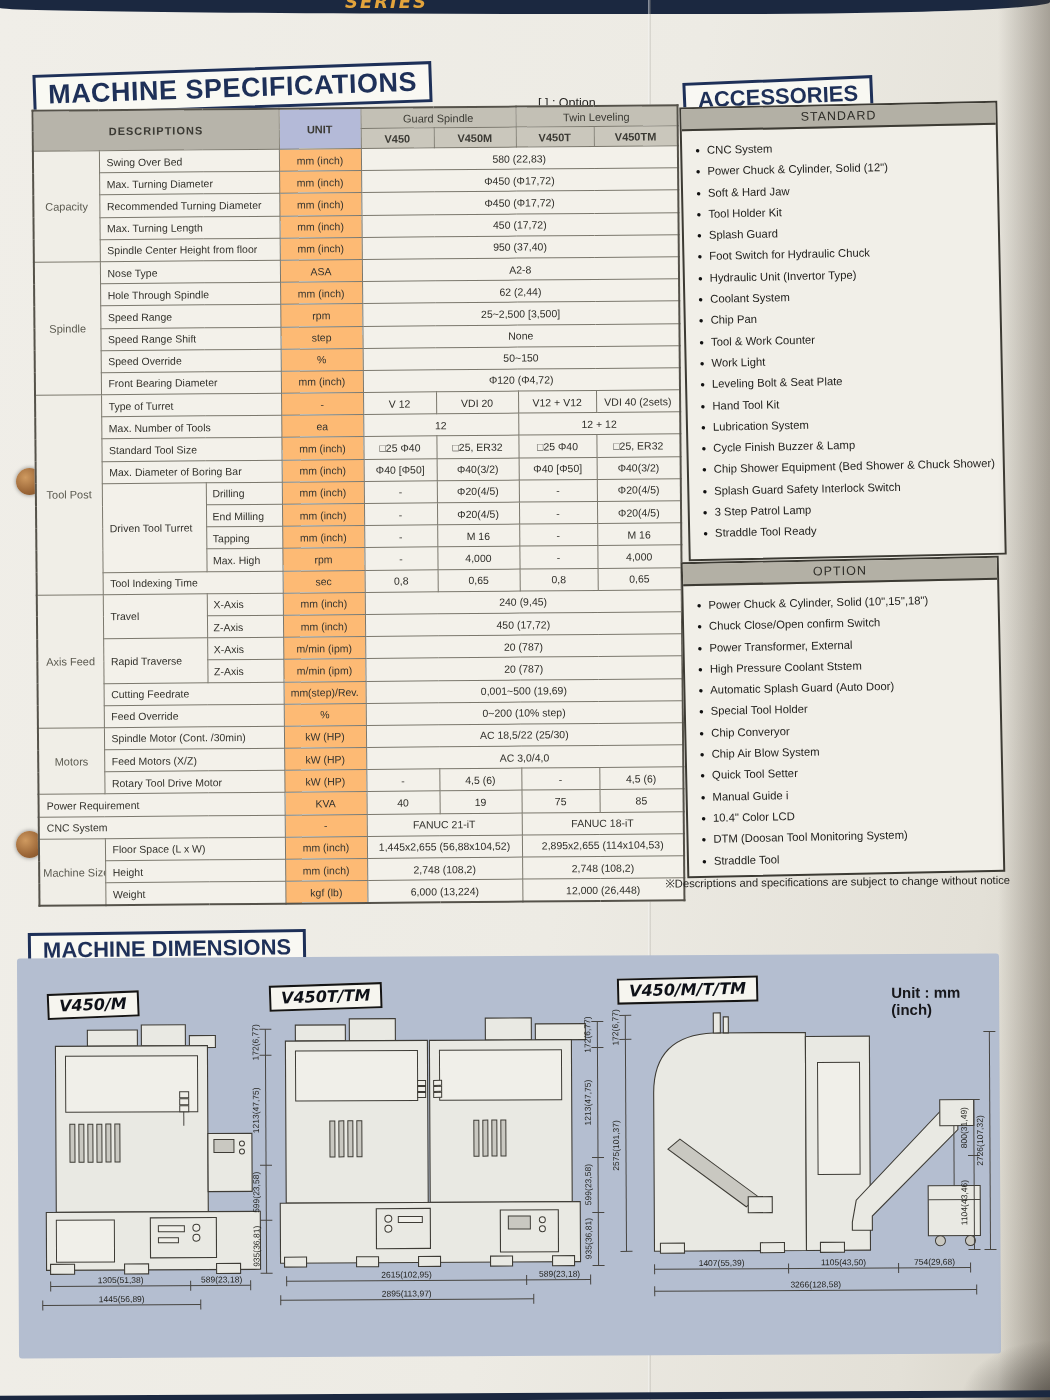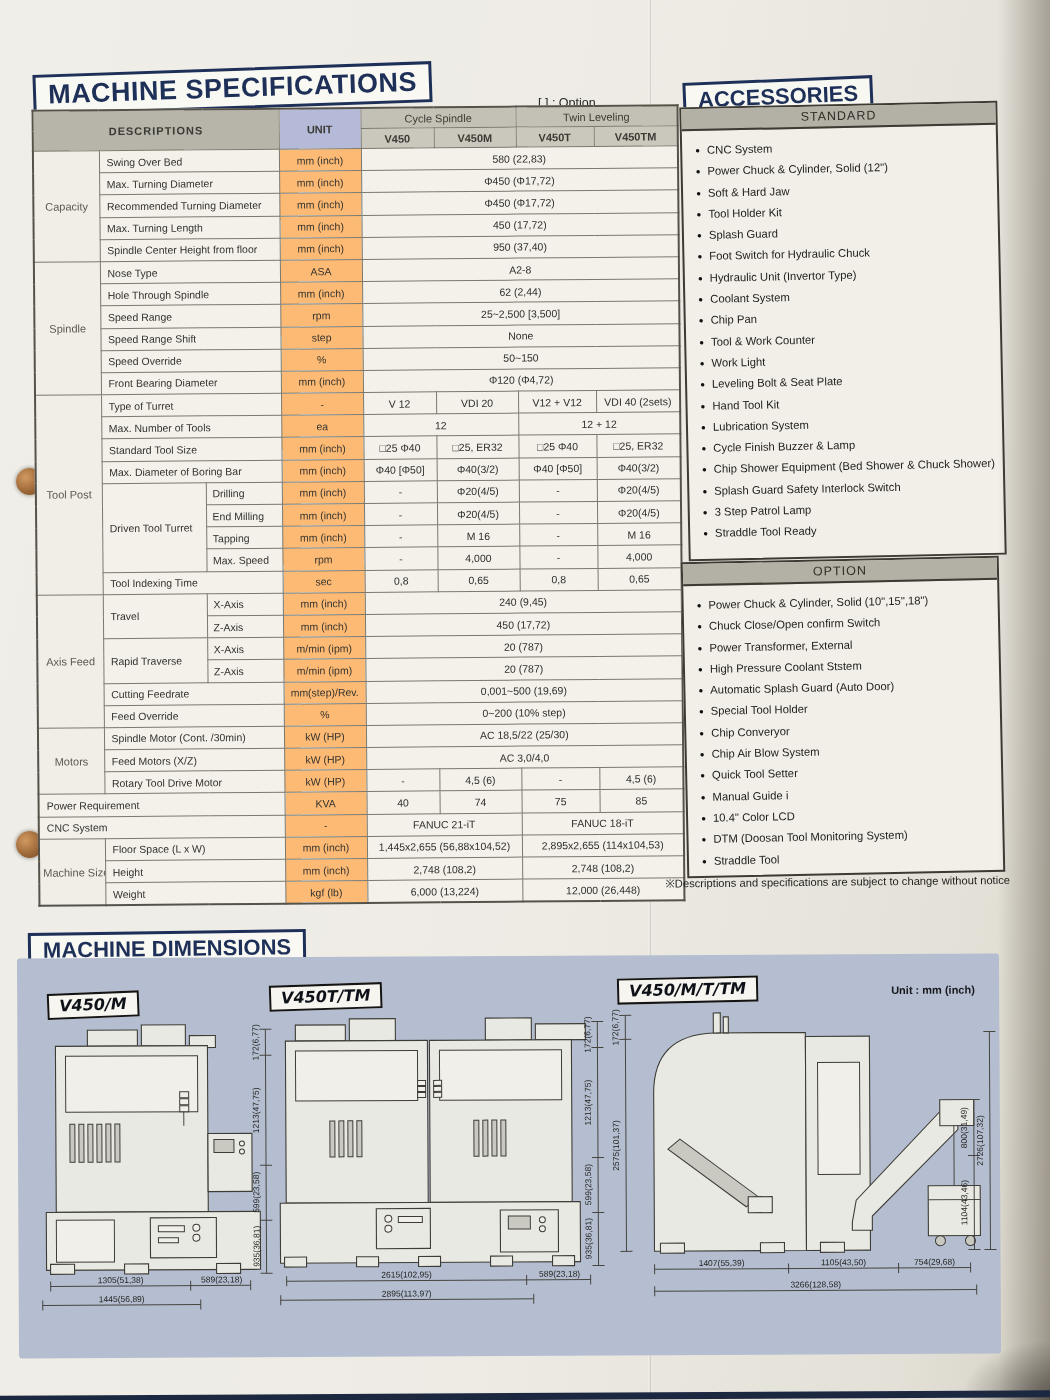--- a/index.html
+++ b/index.html
@@ -61,35 +61,38 @@
   .footnote{position:absolute;left:610px;top:874px;width:400px;font-size:11.2px;color:#1f1e1b;text-align:right;transform:rotate(-0.6deg);}
 
   
   .blue-panel{position:absolute;left:18px;top:956px;width:982px;height:400px;background:#b4bed0;
               transform:rotate(-0.3deg);border-radius:3px;}
   .plate{position:absolute;background:#f6f5ef;border:2px solid #141414;padding:0 10px;line-height:22px;
          font-family:"DejaVu Sans",sans-serif;font-weight:bold;font-style:italic;font-size:16px;color:#0e1118;white-space:nowrap;}
   #plate1{left:30px;top:34px;transform:rotate(-2deg);}
   #plate2{left:252px;top:27px;transform:rotate(-1.6deg);}
   #plate3{left:600px;top:22px;transform:rotate(-1deg);}
-  .unit-note{position:absolute;left:874px;top:30px;font-size:11px;font-weight:bold;color:#17171a;}
+  .unit-note{position:absolute;left:874px;top:30px;font-size:15px;font-weight:bold;color:#17171a;}
   .mdiag{position:absolute;}
   #diag1{left:12px;top:58px;} #diag2{left:250px;top:52px;} #diag3{left:592px;top:46px;}
   .ms{fill:#e9e9e3;stroke:#3e3c36;stroke-width:1.1;}
   .lite{fill:#f0efe9;stroke:#3e3c36;stroke-width:1;}
   .dark{fill:#c9c8c1;stroke:#3e3c36;stroke-width:1;}
   .dl{stroke:#474540;stroke-width:1;fill:none;}
   .dim{font-size:8.5px;fill:#1f1f1b;font-family:"Liberation Sans",sans-serif;}
   .mid{text-anchor:middle;}
 </style>
 </head>
 <body>
 
 <div class="page">
 
+  <div class="top-band">
+    <span class="series-text">SERIES</span>
+  </div>
 
   <div class="hole hole1"></div>
   <div class="hole hole2"></div>
   <div class="fold"></div>
 
   <h1 class="boxed-title" id="spec-title">MACHINE SPECIFICATIONS</h1>
   <div class="option-note">[ ] : Option</div>
 
   <table id="specTable">
       <colgroup>
@@ -99,21 +102,21 @@
         <col style="width: 82px;">
         <col style="width: 73px;">
         <col style="width: 82px;">
         <col style="width: 78px;">
         <col style="width: 84px;">
       </colgroup>
       <thead>
         <tr>
           <th colspan="3" rowspan="2" class="h-desc">DESCRIPTIONS</th>
           <th rowspan="2" class="h-unit">UNIT</th>
-          <th colspan="2" class="h-grp">Cycle Spindle</th>
+          <th colspan="2" class="h-grp">Guard Spindle</th>
           <th colspan="2" class="h-grp">Twin Leveling</th>
         </tr>
         <tr>
           <th class="h-model">V450</th>
           <th class="h-model">V450M</th>
           <th class="h-model">V450T</th>
           <th class="h-model">V450TM</th>
         </tr>
       </thead>
       <tbody>
@@ -224,21 +227,21 @@
         </tr>
         <tr>
           <td class="c-desc2">Tapping</td>
           <td class="c-unit">mm (inch)</td>
           <td class="c-val">-</td>
           <td class="c-val">M 16</td>
           <td class="c-val">-</td>
           <td class="c-val">M 16</td>
         </tr>
         <tr>
-          <td class="c-desc2">Max. Speed</td>
+          <td class="c-desc2">Max. High</td>
           <td class="c-unit">rpm</td>
           <td class="c-val">-</td>
           <td class="c-val">4,000</td>
           <td class="c-val">-</td>
           <td class="c-val">4,000</td>
         </tr>
         <tr>
           <td colspan="2" class="c-desc">Tool Indexing Time</td>
           <td class="c-unit">sec</td>
           <td class="c-val">0,8</td>
@@ -295,21 +298,21 @@
           <td class="c-unit">kW (HP)</td>
           <td class="c-val">-</td>
           <td class="c-val">4,5 (6)</td>
           <td class="c-val">-</td>
           <td class="c-val">4,5 (6)</td>
         </tr>
         <tr>
           <td colspan="3" class="c-desc">Power Requirement</td>
           <td class="c-unit">KVA</td>
           <td class="c-val">40</td>
-          <td class="c-val">74</td>
+          <td class="c-val">19</td>
           <td class="c-val">75</td>
           <td class="c-val">85</td>
         </tr>
         <tr>
           <td colspan="3" class="c-desc">CNC System</td>
           <td class="c-unit">-</td>
           <td colspan="2" class="c-val">FANUC 21-iT</td>
           <td colspan="2" class="c-val">FANUC 18-iT</td>
         </tr>
         <tr>

